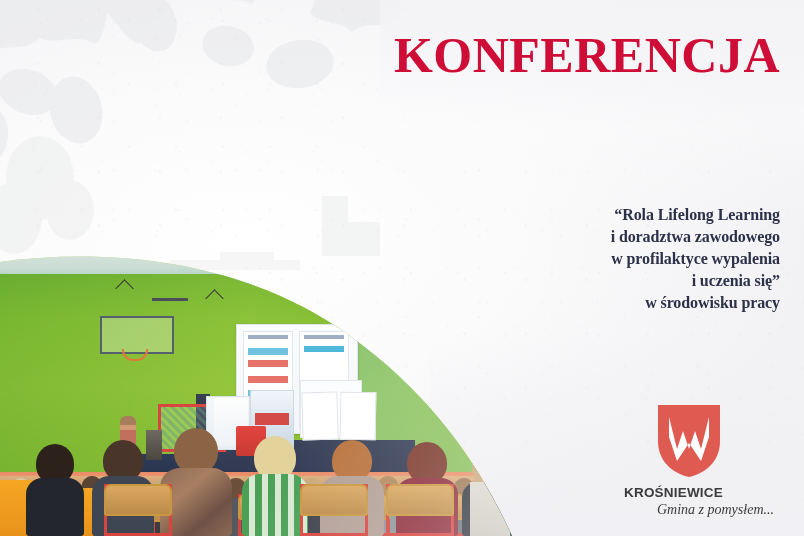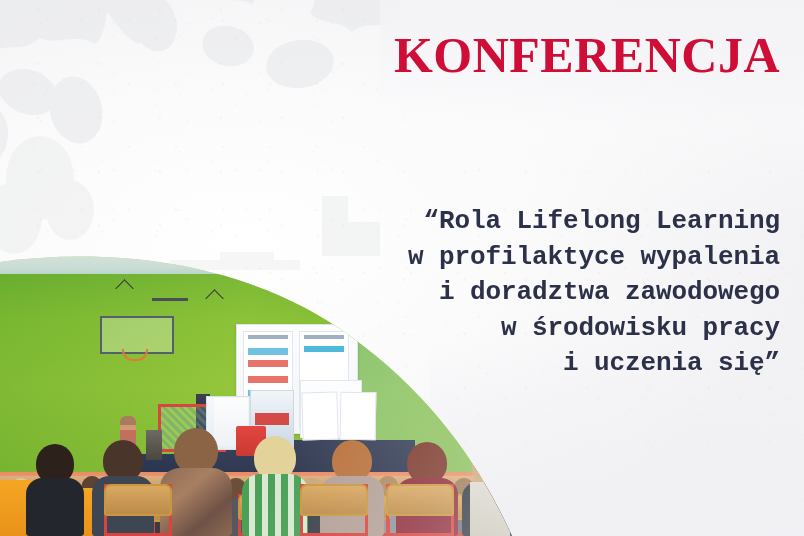--- a/index.html
+++ b/index.html
@@ -263,23 +263,23 @@
     margin: 14px 0 0 0;
     white-space: nowrap;
   }
 
   .subtitle {
     position: absolute;
     right: 24px;
     top: 204px;
     width: 420px;
     text-align: right;
-    font-family: Liberation Mono, monospace;
+    font-family: Liberation Serif, serif;
     font-weight: 700;
-    font-size: 26px;
+    font-size: 16px;
     line-height: 1.37;
     color: #2C3149;
     letter-spacing: -0.1px;
   }
   .subtitle div { white-space: nowrap; }
 
   
   .logo {
     position: absolute;
     right: 24px;
@@ -524,20 +524,30 @@
       <div class="photo-veil"></div>
     </div>
   </div>
 
   <div class="title-block">
     <div class="title-line1">KONFERENCJA</div>
   </div>
 
   <div class="subtitle">
     <div>“Rola Lifelong Learning</div>
+    <div>i doradztwa zawodowego</div>
     <div>w profilaktyce wypalenia</div>
-    <div>i doradztwa zawodowego</div>
+    <div>i uczenia się”</div>
     <div>w środowisku pracy</div>
-    <div>i uczenia się”</div>
   </div>
 
+  <div class="logo">
+    <div class="shield-wrap">
+      <svg class="shield" width="66" height="76" viewBox="0 0 66 76" aria-hidden="true">
+        <path d="M2,2 H64 V38 C64,58 50,70 33,74 C16,70 2,58 2,38 Z" fill="#DF5A50"></path>
+        <path d="M13,14 L21,46 L27,28 L33,46 L39,28 L45,46 L53,14 L53,34 L45,58 L33,40 L21,58 L13,34 Z" fill="#FFFFFF"></path>
+      </svg>
+    </div>
+    <div class="logo-name">KROŚNIEWICE</div>
+    <div class="logo-tag">Gmina z pomysłem...</div>
+  </div>
 
 </div>
 
 </body></html>

